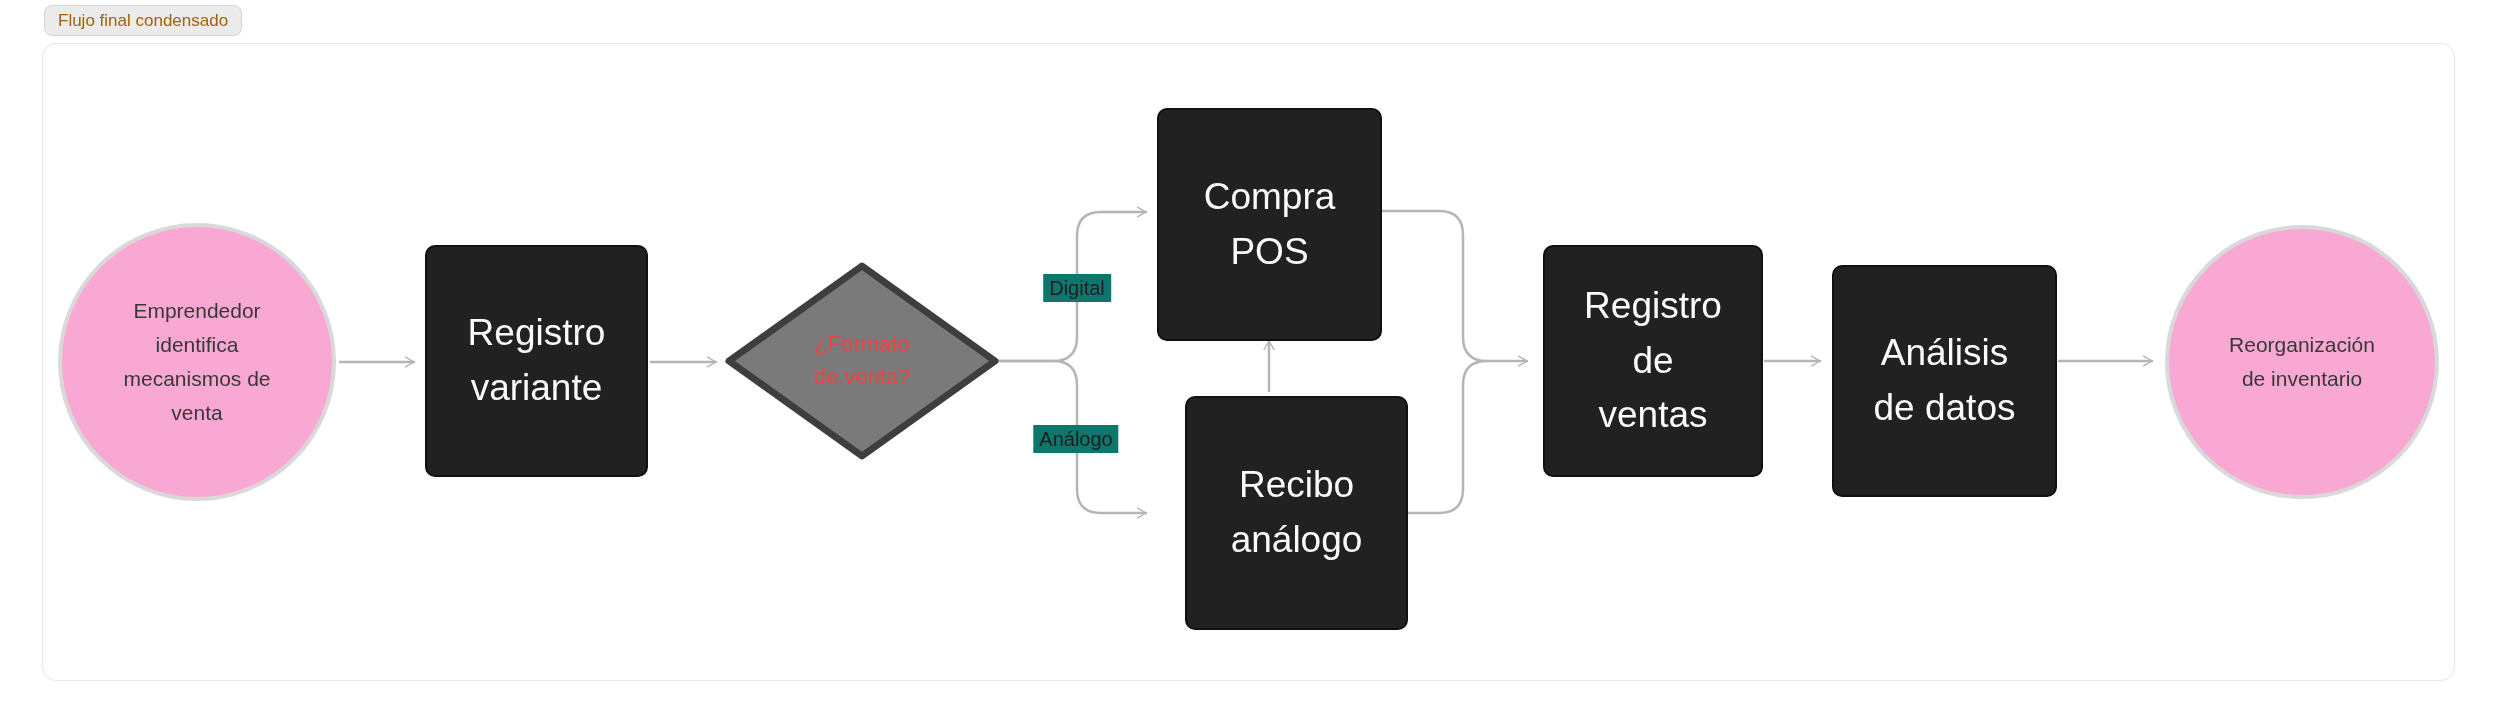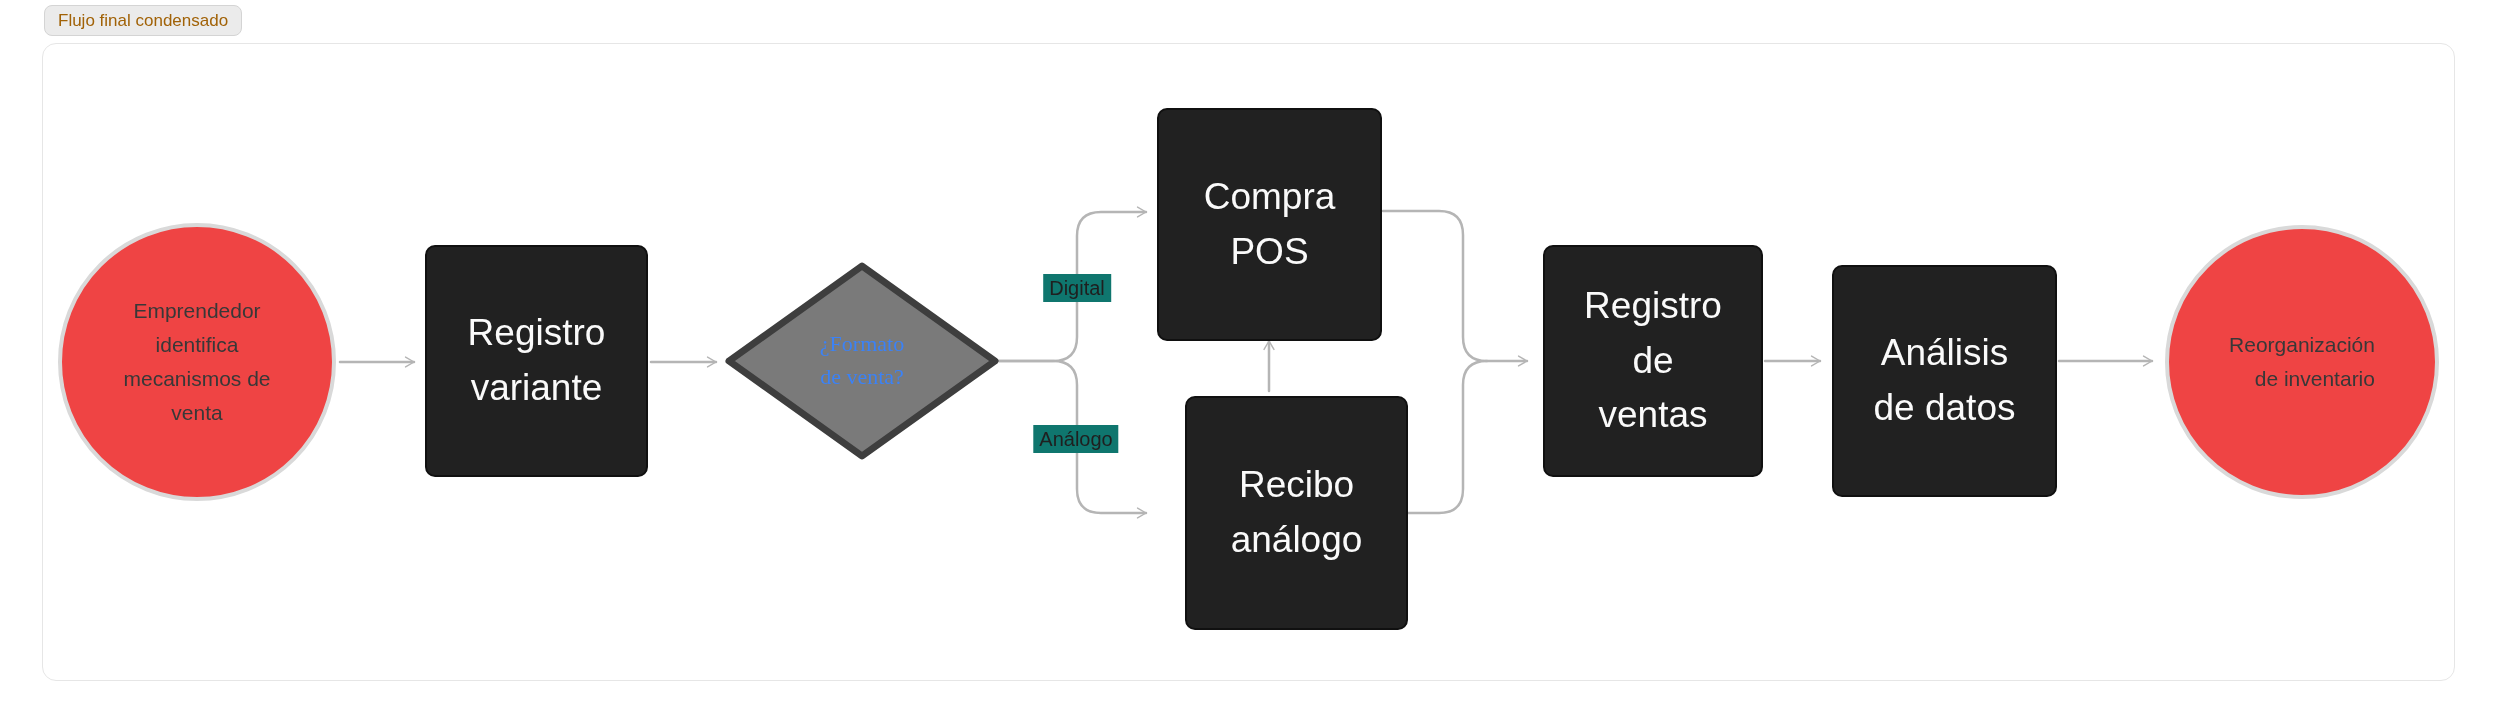--- a/index.html
+++ b/index.html
@@ -20,30 +20,30 @@
     position:absolute;left:42px;top:43px;width:2413px;height:638px;
     border:1.5px solid #e6e6e6;border-radius:14px;background:#ffffff;
     box-sizing:border-box;
   }
   .connector-layer{position:absolute;left:0;top:0;width:2500px;height:726px;}
   .node{
     position:absolute;display:flex;align-items:center;justify-content:center;
     text-align:center;box-sizing:border-box;
   }
   .circle{
-    border:4px solid #d9d9d9;border-radius:50%;background:#ef4444;
+    border:4px solid #d9d9d9;border-radius:50%;background:#f9a8d4;
     color:#383838;font-size:21px;line-height:1.62;
   }
   .box{
     background:#212121;border:2px solid #101010;border-radius:10px;
     color:#fafafa;font-size:37px;line-height:1.48;
   }
   .diamond-label{
     position:absolute;left:762px;top:327px;width:200px;
-    text-align:center;color:#3b82f6;font-size:22px;line-height:1.5;font-family:Liberation Serif, serif;
+    text-align:center;color:#ef4444;font-size:22px;line-height:1.5;
   }
   .edge-label{
     position:absolute;transform:translateX(-50%);
     background:#0f766e;padding:2px 6px;
     font-size:20px;line-height:1.2;color:#1f1f1f;white-space:nowrap;
   }
   .prewrap{white-space:pre-line;}
 </style>
 </head>
 <body>
@@ -95,16 +95,16 @@
   <div class="node box prewrap" style="left:1157px;top:396px;width:223px;height:234px;margin-left:28px;">Recibo
 análogo</div>
 
   <div class="node box prewrap" style="left:1543px;top:245px;width:220px;height:232px;">Registro
 de
 ventas</div>
 
   <div class="node box prewrap" style="left:1832px;top:245px;width:225px;height:232px;margin-top:20px;">Análisis
 de datos</div>
 
-  <div class="node circle prewrap" style="left:2165px;top:225px;width:274px;height:274px;text-align:right;">Reorganización
+  <div class="node circle prewrap" style="left:2165px;top:225px;width:274px;height:274px;">Reorganización
 de inventario</div>
 
 </div>
 
 </body></html>

